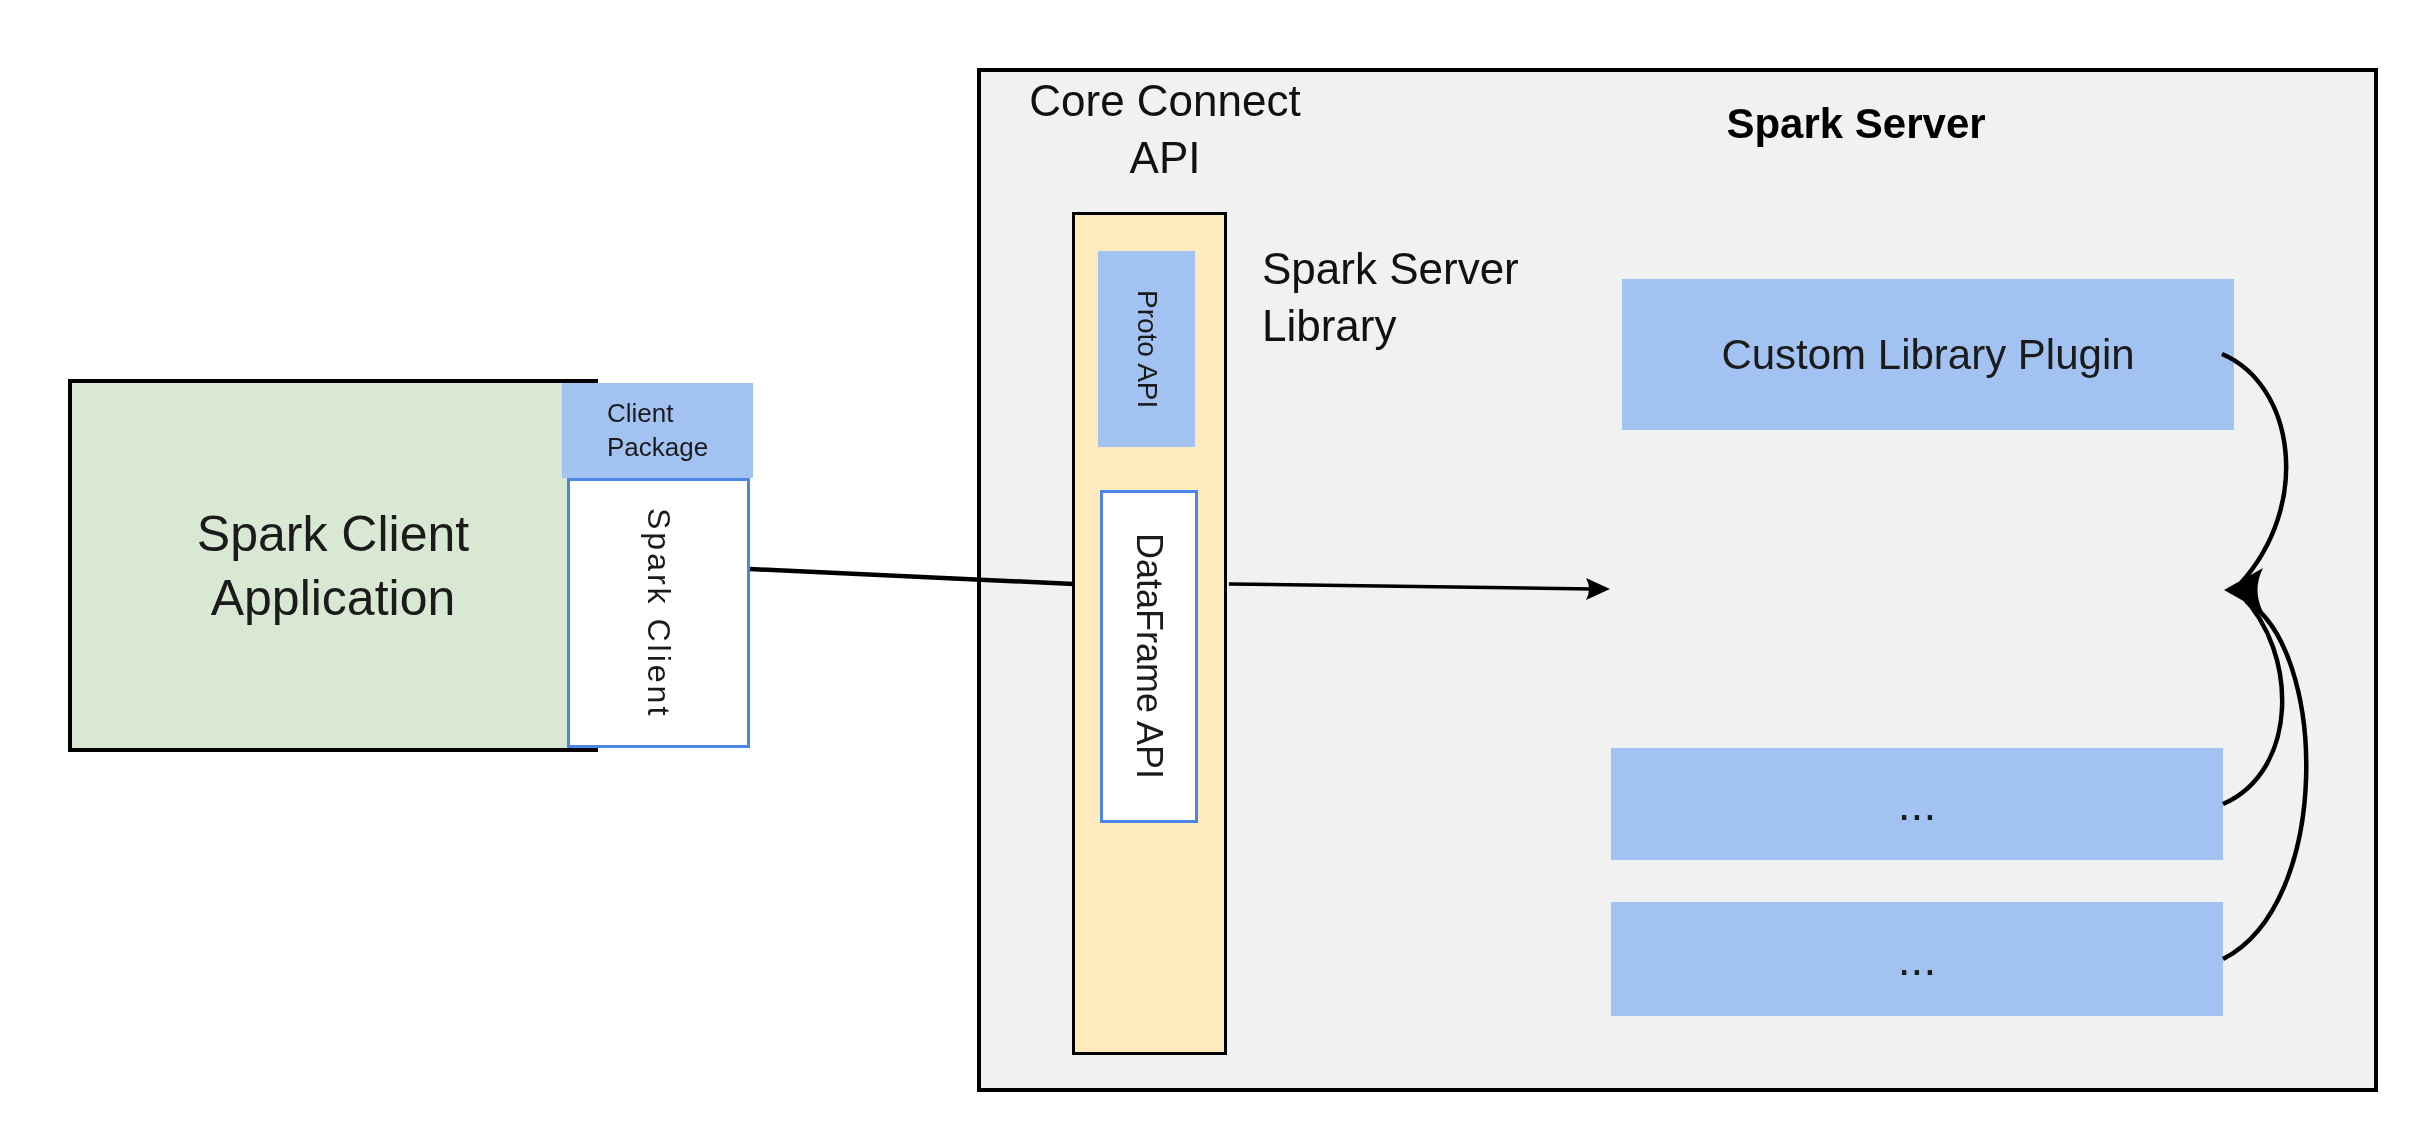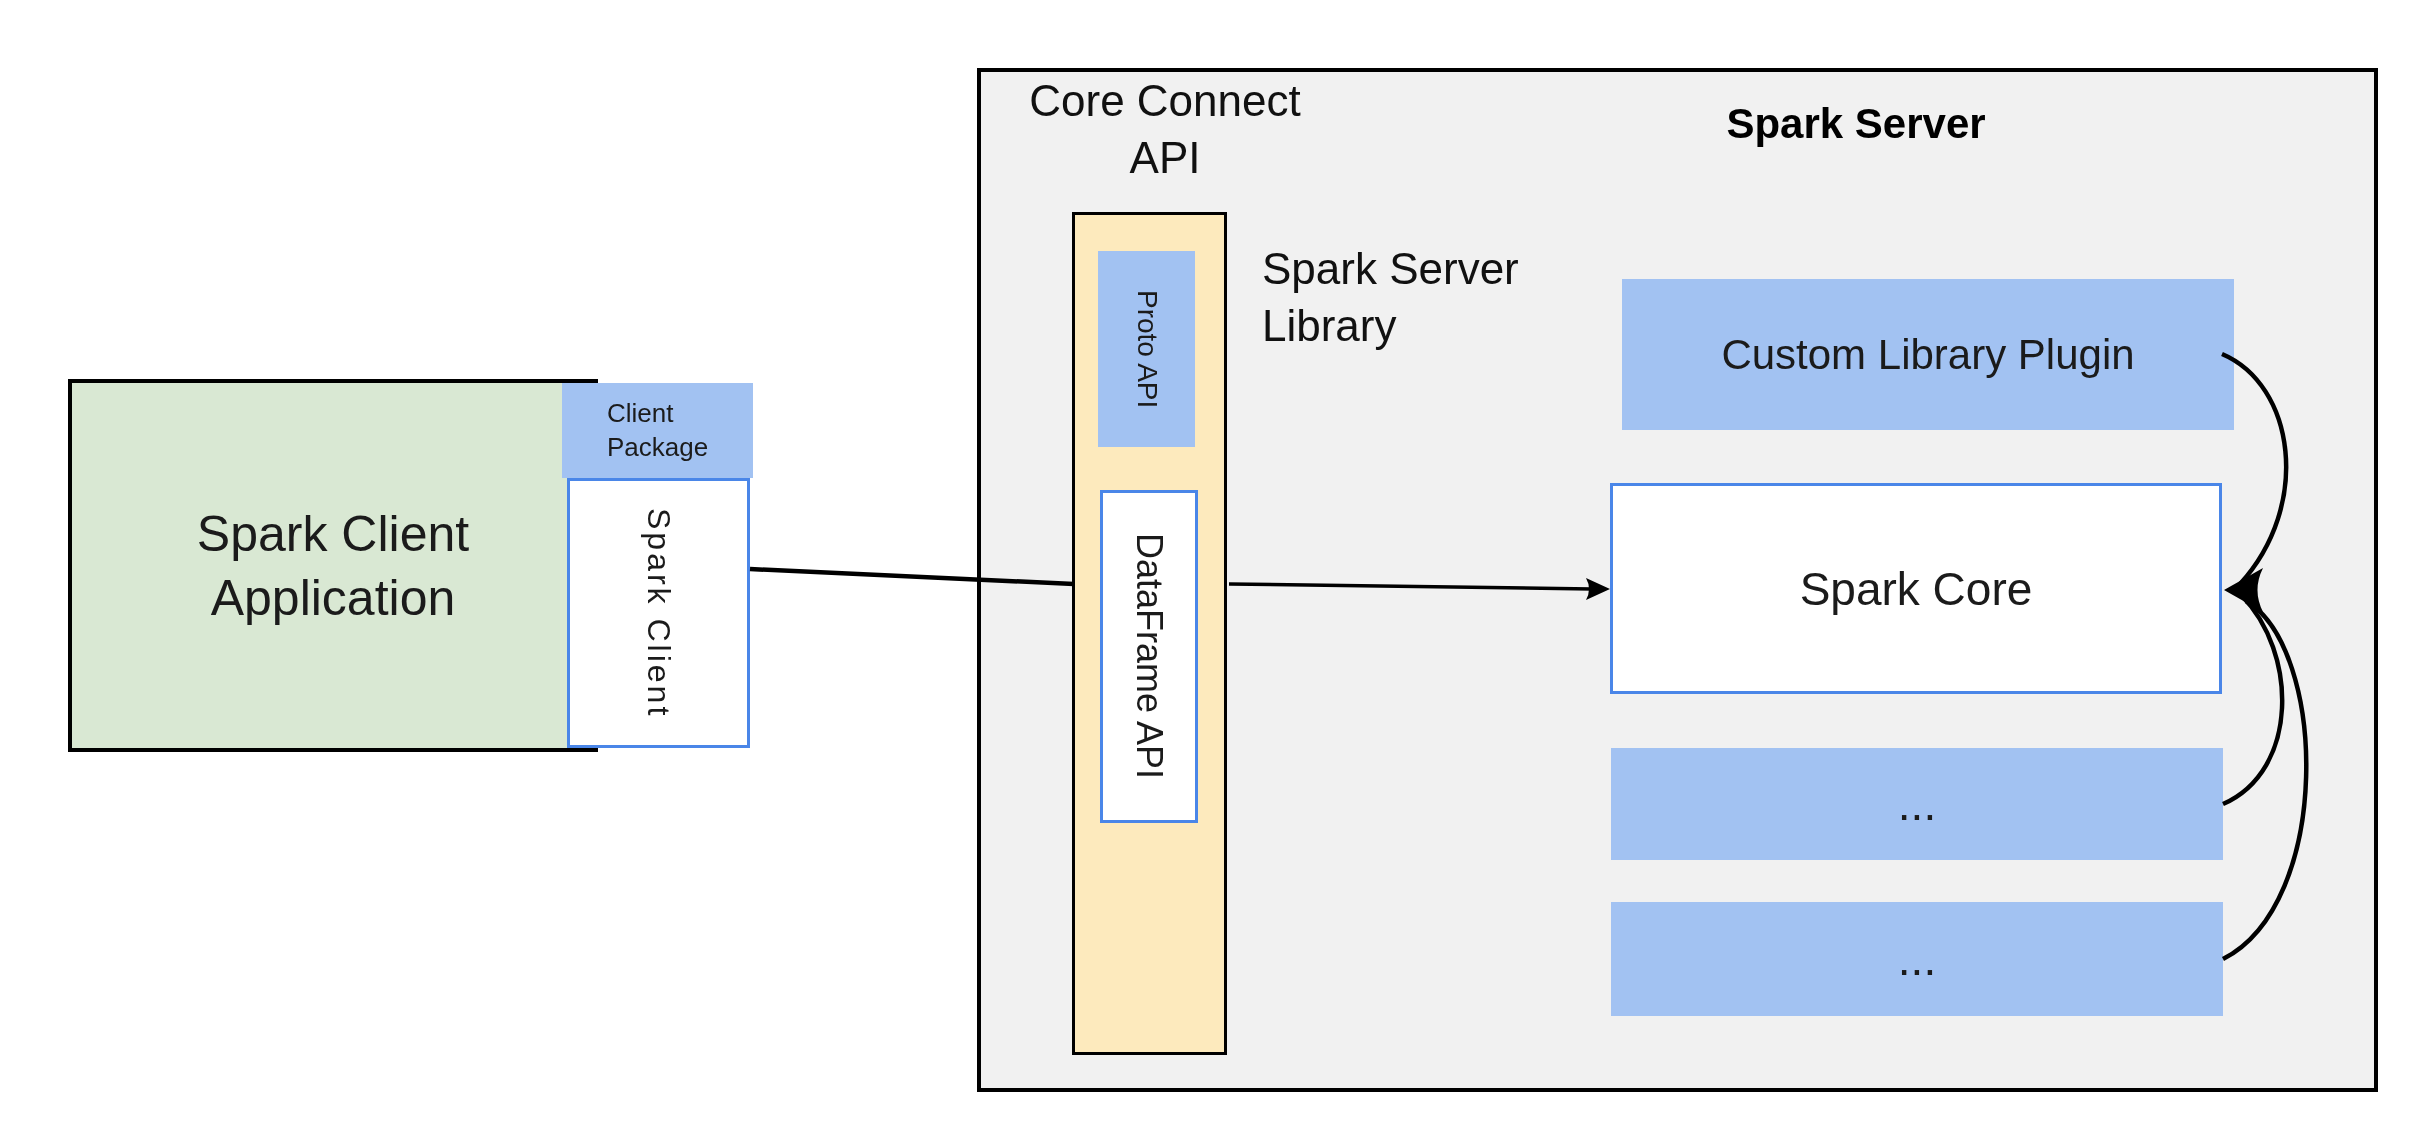--- a/index.html
+++ b/index.html
@@ -124,23 +124,20 @@
     <div class="label vtext">DataFrame API</div>
   </div>
 
   <div class="abs library-label prewrap">Spark Server
 Library</div>
 
   <div class="abs plugin-box center-flex">
     <div class="label">Custom Library Plugin</div>
   </div>
 
-  <div class="abs core-box center-flex">
-    <div class="label">Spark Core</div>
-  </div>
 
   <div class="abs dots-box dots-box-1 center-flex">
     <div class="label">...</div>
   </div>
   <div class="abs dots-box dots-box-2 center-flex">
     <div class="label">...</div>
   </div>
 
   <svg class="abs connector-layer" viewBox="0 0 2435 1135" xmlns="http://www.w3.org/2000/svg" aria-hidden="true">
 

